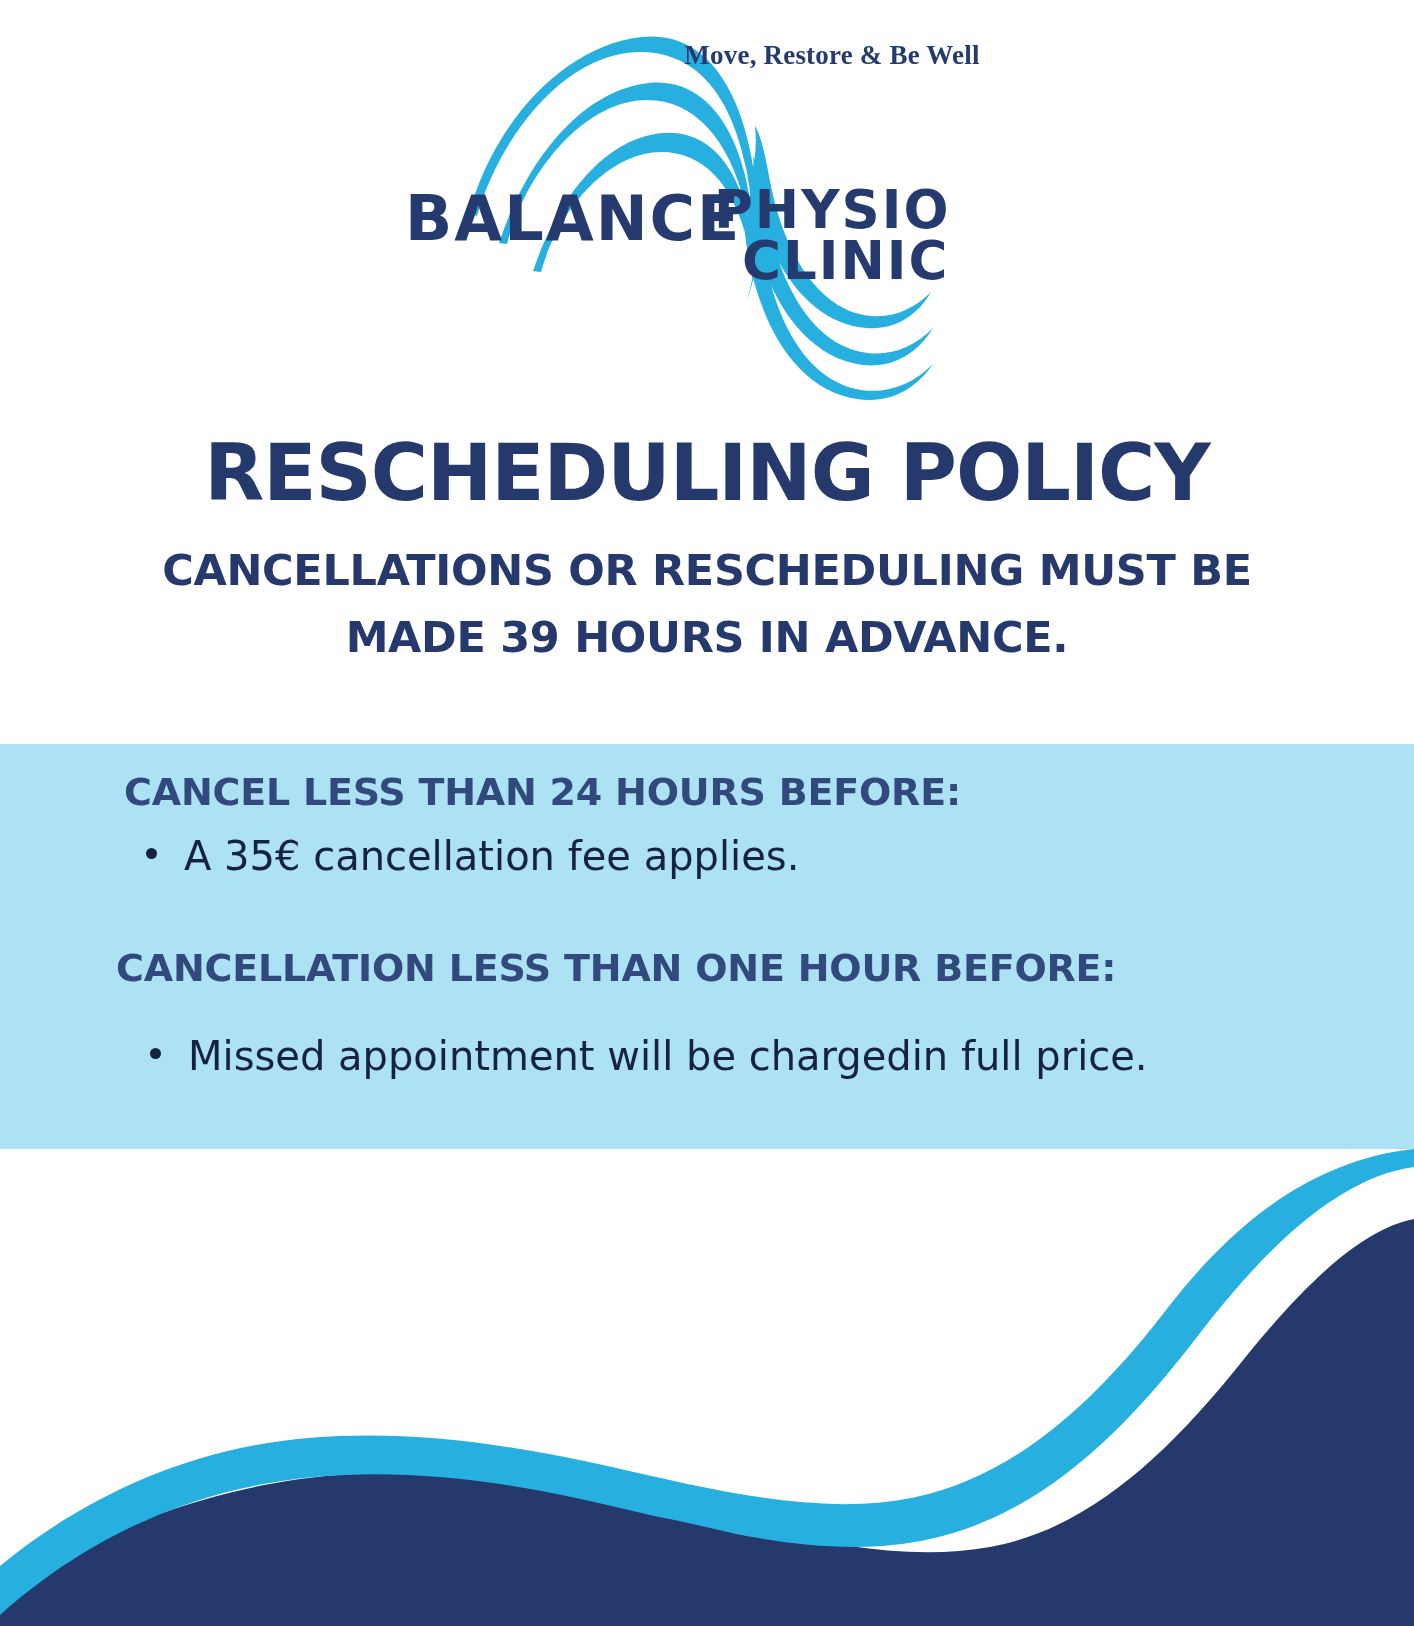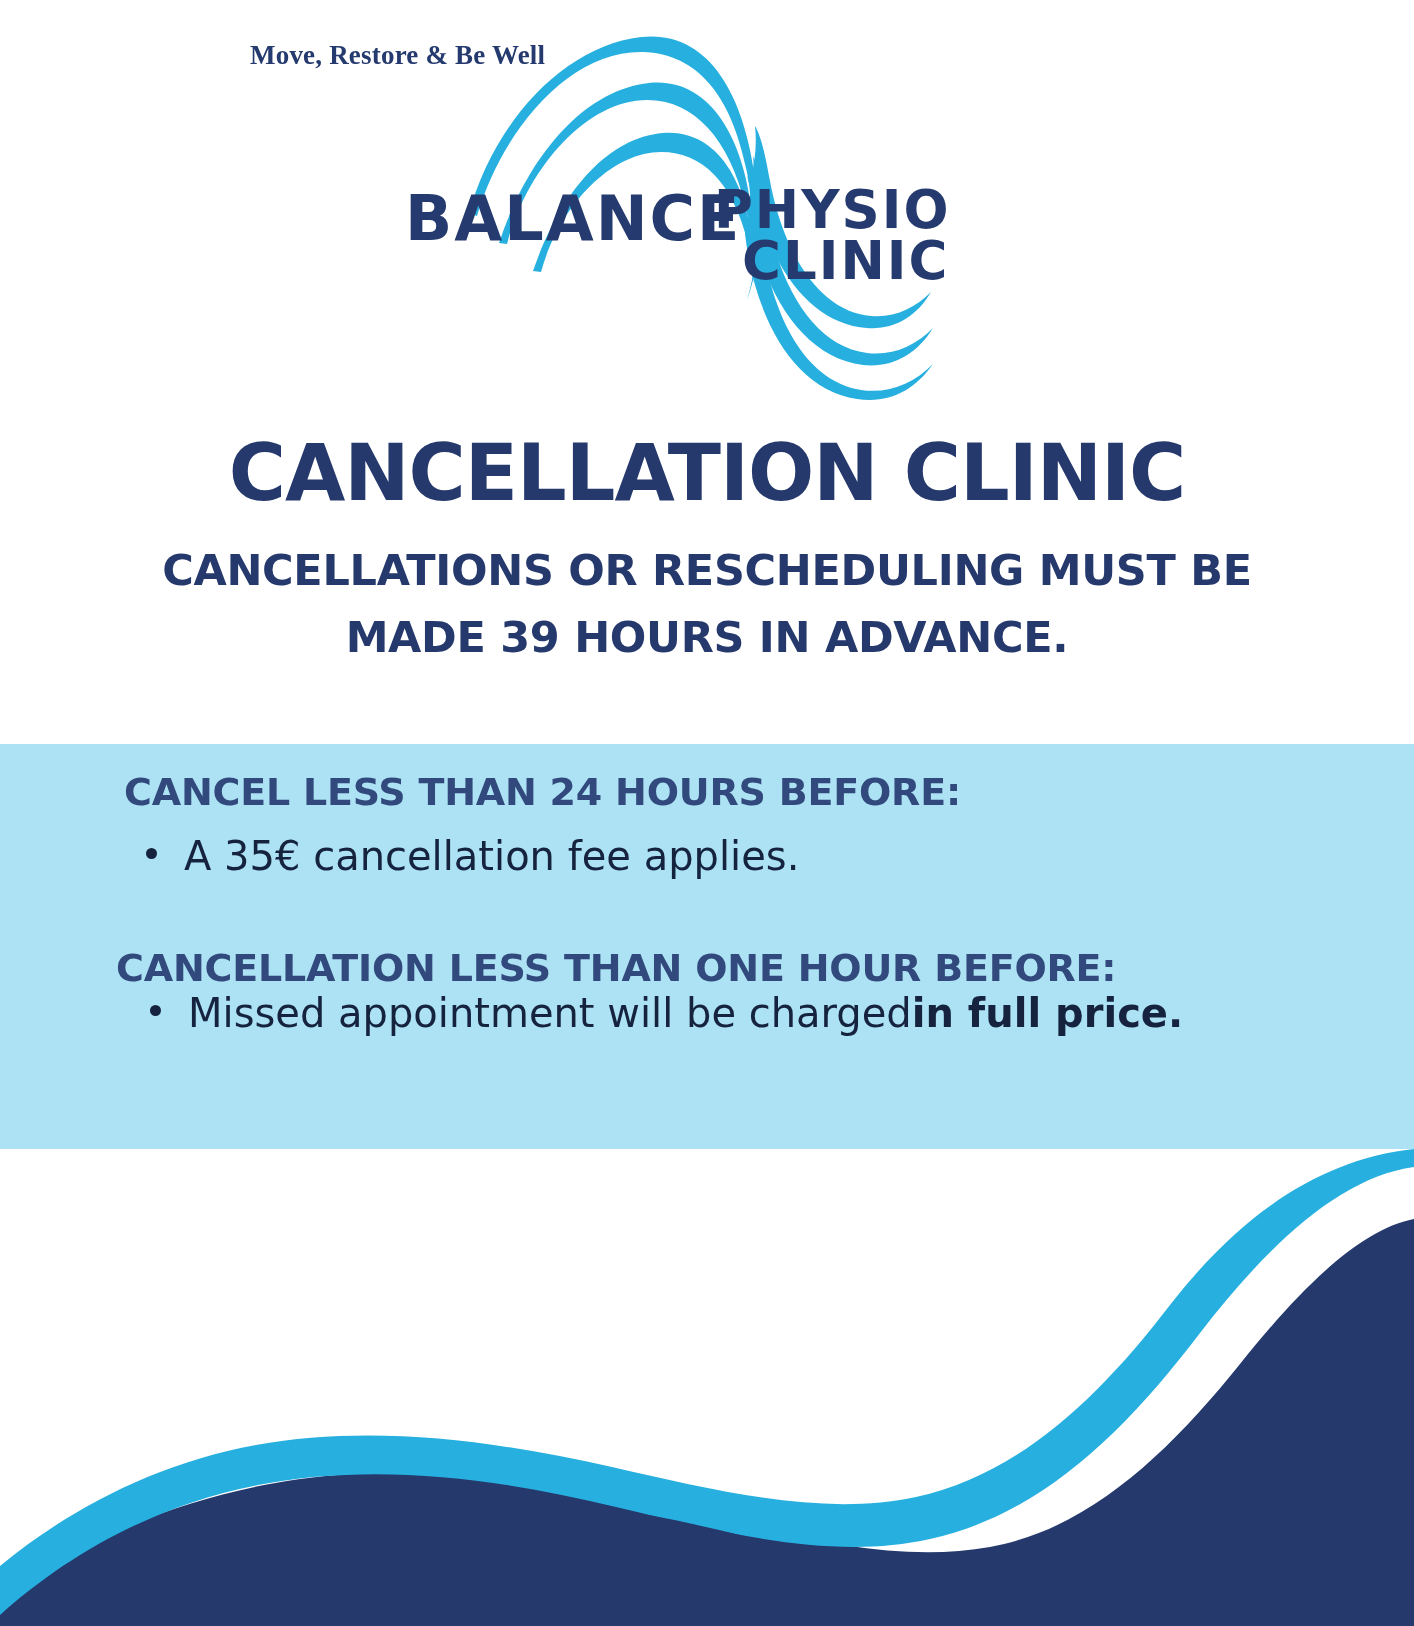--- a/index.html
+++ b/index.html
@@ -31,21 +31,21 @@
     left: 455px;
     top: 28px;
     width: 480px;
     height: 380px;
   }
   .tagline {
     position: absolute;
     left: 0;
     top: 40px;
     width: 1414px;
-    text-align: left;
+    text-align: center;
     padding-left: 250px;
     box-sizing: border-box;
     font-family: "Liberation Serif", "DejaVu Serif", serif;
     font-size: 27px;
     font-weight: 700;
     letter-spacing: 0.2px;
     color: #253a6e;
   }
   .wordmark {
     position: absolute;
@@ -159,21 +159,21 @@
   .dot {
     width: 11px;
     height: 11px;
     border-radius: 50%;
     background: #15233f;
     margin-right: 27px;
     flex: 0 0 auto;
     position: relative;
     top: -11px;
   }
-  .strong { font-weight: 700; }
+  .strong { font-weight: 400; margin-top: 43px; }
 
   
   .waves {
     position: absolute;
     left: 0;
     top: 1149px;
     width: 1414px;
     height: 477px;
   }
 </style>
@@ -212,21 +212,21 @@
 
     <div class="tagline">Move, Restore &amp; Be Well</div>
 
     <div class="wordmark">
       <div class="wm-balance">BALANCE</div>
       <div class="wm-physio">PHYSIO</div>
       <div class="wm-clinic">CLINIC</div>
     </div>
   </div>
 
-  <div class="title">CANCELLATION CLINIC</div>
+  <div class="title">RESCHEDULING POLICY</div>
 
   <div class="subtitle">
     <div>CANCELLATIONS OR RESCHEDULING MUST BE</div>
     <div>MADE 39 HOURS IN ADVANCE.</div>
   </div>
 
   <div class="band">
     <div class="band-inner">
 
       <div class="sect-head sect-head-1">CANCEL LESS THAN 24 HOURS BEFORE:</div>

